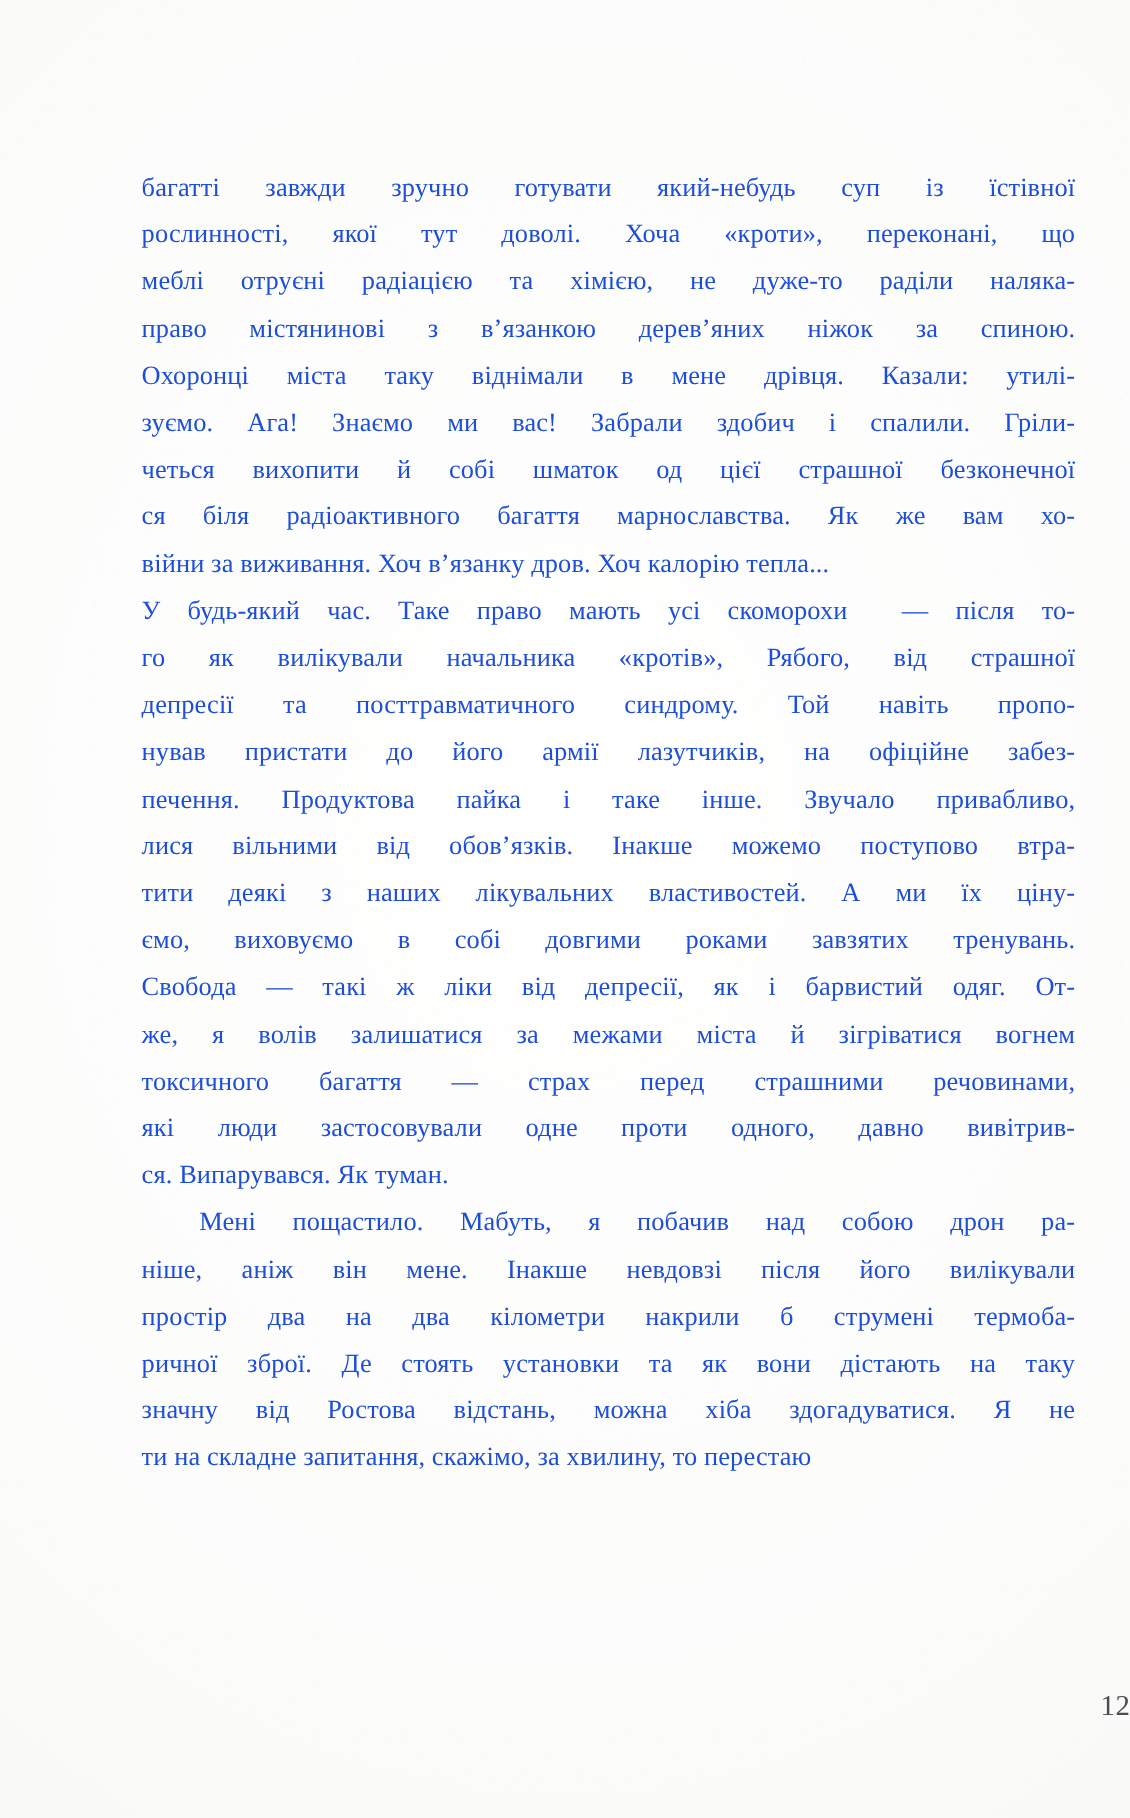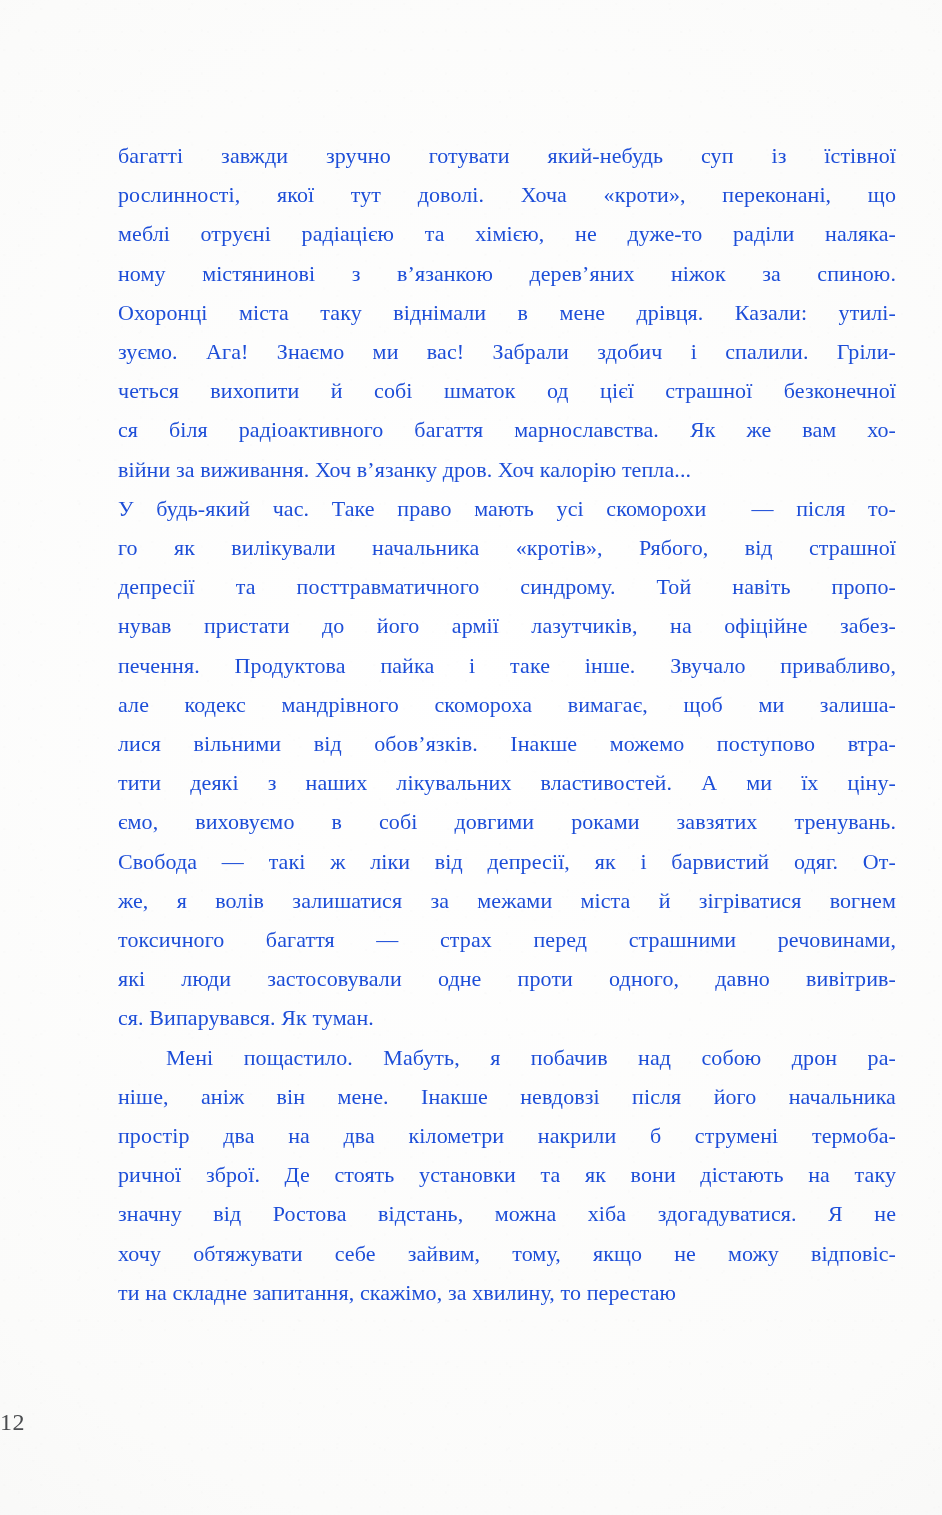--- a/index.html
+++ b/index.html
@@ -72,60 +72,58 @@
   }
   .line.indent {
     text-indent: 48px;
   }
 
   .folio {
     position: absolute;
     left: 0;
     right: 0;
     top: 1408px;
-    text-align: left;
+    text-align: right;
     font-size: 24px;
     line-height: 28px;
     color: #4a4c4f;
     letter-spacing: 0.5px;
   }
 </style>
 </head>
 <body>
 
 <div class="paper"></div>
 <div class="grain"></div>
 
 <div class="page">
   <div class="textblock">
       <span class="line just">багатті завжди зручно готувати який-небудь суп із їстівної</span>
       <span class="line just">рослинності, якої тут доволі. Хоча «кроти», переконані, що</span>
       <span class="line just">меблі отруєні радіацією та хімією, не дуже-то раділи наляка-</span>
-      <span class="line just">ному містянинові з в’язанкою дерев’яних ніжок за спиною.</span>
+      <span class="line just">право містянинові з в’язанкою дерев’яних ніжок за спиною.</span>
       <span class="line just">Охоронці міста таку віднімали в мене дрівця. Казали: утилі-</span>
       <span class="line just">зуємо. Ага! Знаємо ми вас! Забрали здобич і спалили. Гріли-</span>
       <span class="line just">четься вихопити й собі шматок од цієї страшної безконечної</span>
       <span class="line just">ся біля радіоактивного багаття марнославства. Як же вам хо-</span>
       <span class="line flush">війни за виживання. Хоч в’язанку дров. Хоч калорію тепла...</span>
       <span class="line just">У будь-який час. Таке право мають усі скоморохи  — після то-</span>
       <span class="line just">го як вилікували начальника «кротів», Рябого, від страшної</span>
       <span class="line just">депресії та посттравматичного синдрому. Той навіть пропо-</span>
       <span class="line just">нував пристати до його армії лазутчиків, на офіційне забез-</span>
       <span class="line just">печення. Продуктова пайка і таке інше. Звучало привабливо,</span>
-      <span class="line just">але кодекс мандрівного скомороха вимагає, щоб ми залиша-</span>
       <span class="line just">лися вільними від обов’язків. Інакше можемо поступово втра-</span>
       <span class="line just">тити деякі з наших лікувальних властивостей. А ми їх ціну-</span>
       <span class="line just">ємо, виховуємо в собі довгими роками завзятих тренувань.</span>
       <span class="line just">Свобода — такі ж ліки від депресії, як і барвистий одяг. От-</span>
       <span class="line just">же, я волів залишатися за межами міста й зігріватися вогнем</span>
       <span class="line just">токсичного багаття — страх перед страшними речовинами,</span>
       <span class="line just">які люди застосовували одне проти одного, давно вивітрив-</span>
       <span class="line flush">ся. Випарувався. Як туман.</span>
       <span class="line just indent">Мені пощастило. Мабуть, я побачив над собою дрон ра-</span>
-      <span class="line just">ніше, аніж він мене. Інакше невдовзі після його начальника</span>
+      <span class="line just">ніше, аніж він мене. Інакше невдовзі після його вилікували</span>
       <span class="line just">простір два на два кілометри накрили б струмені термоба-</span>
       <span class="line just">ричної зброї. Де стоять установки та як вони дістають на таку</span>
       <span class="line just">значну від Ростова відстань, можна хіба здогадуватися. Я не</span>
-      <span class="line just">хочу обтяжувати себе зайвим, тому, якщо не можу відповіс-</span>
       <span class="line flush">ти на складне запитання, скажімо, за хвилину, то перестаю</span>
     </div>
   <div class="folio">12</div>
 </div>
 
 </body></html>

